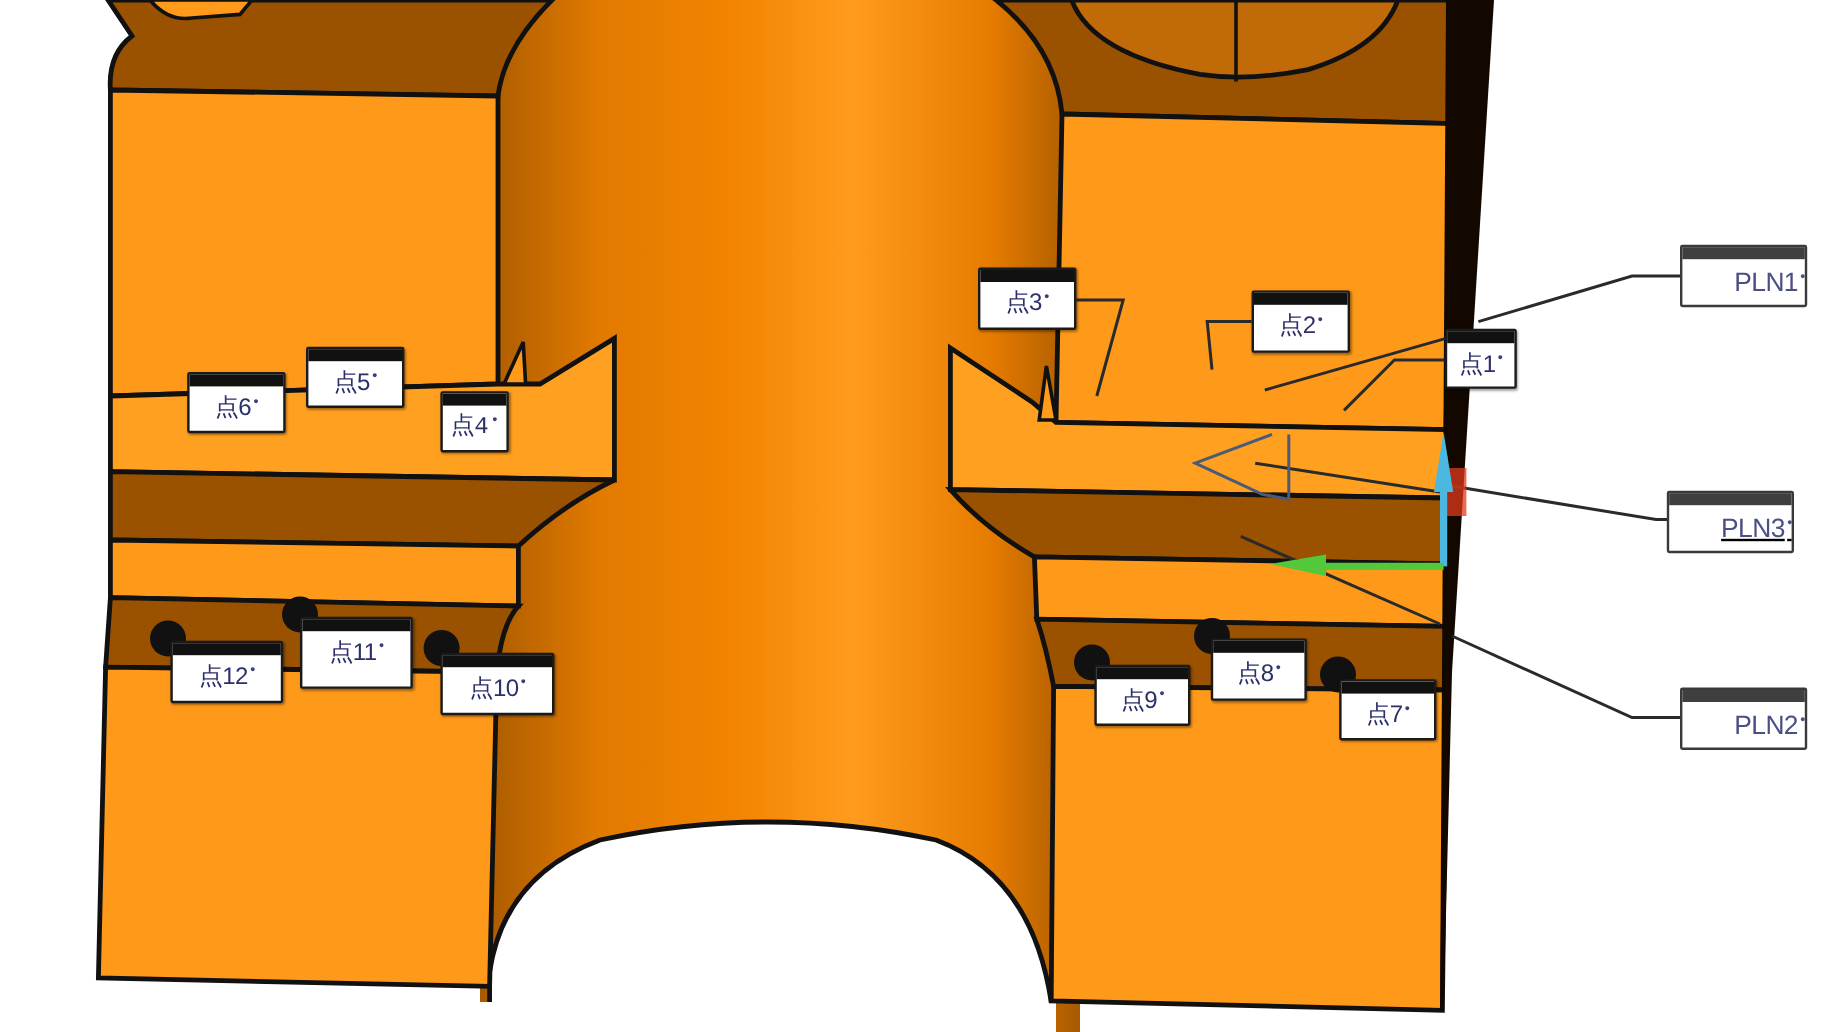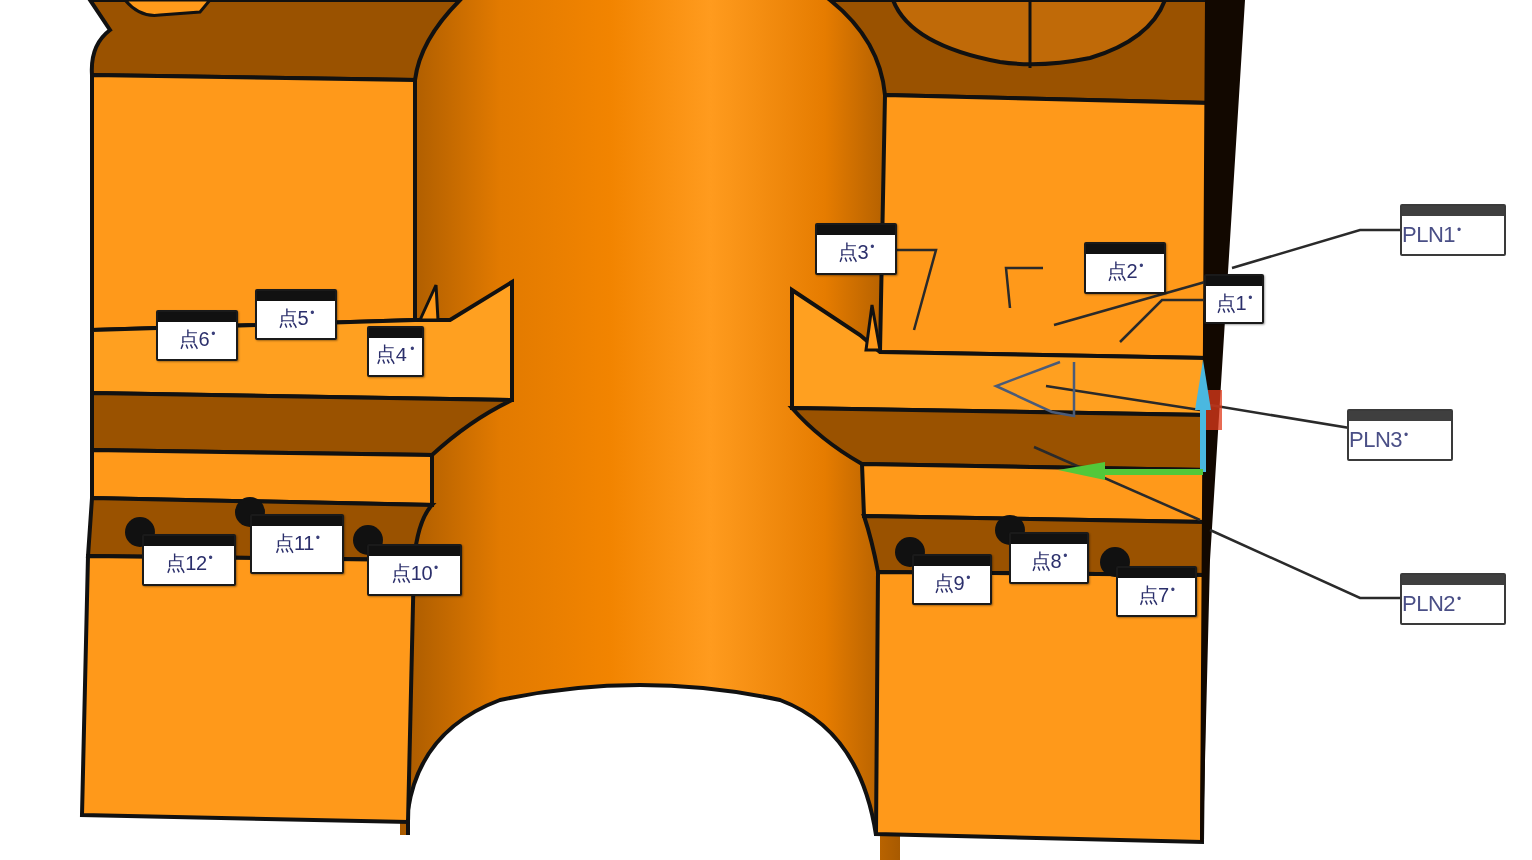--- a/index.html
+++ b/index.html
@@ -5,21 +5,21 @@
   html, body { margin:0; padding:0; background:#ffffff; }
   body { width:1532px; height:860px; overflow:hidden; position:relative; font-family:"Liberation Sans", sans-serif; }
   #viewport { position:absolute; left:0; top:0; width:1532px; height:860px; }
   svg#model { position:absolute; left:0; top:0; }
   .tag { position:absolute; box-sizing:border-box; border:2px solid #1a1a1a; background:#fff; border-radius:2px; box-shadow:1px 1px 2px rgba(0,0,0,0.35); }
   .tag .hdr { height:10px; background:#111; }
   .tag .txt { display:block; text-align:center; color:#2b2f6b; font-size:20px; line-height:24px; white-space:nowrap; letter-spacing:-0.5px; }
   .tag .txt .dot { font-size:12px; vertical-align:super; margin-left:2px; color:#3a3f7a; }
   .plane-tag { position:absolute; box-sizing:border-box; border:2px solid #3a3a3a; background:#fff; border-radius:2px; }
   .plane-tag .hdr { height:10px; background:#3f3f3f; }
-  .plane-tag .txt { display:block; text-align:left; color:#4a4f86; font-size:22px; line-height:28px; letter-spacing:-0.5px; white-space:nowrap; }
+  .plane-tag .txt { display:block; text-align:right; color:#4a4f86; font-size:22px; line-height:28px; letter-spacing:-0.5px; white-space:nowrap; }
   .plane-tag .txt .dot { font-size:12px; vertical-align:super; margin-left:2px; }
 </style>
 </head>
 <body>
 
 <div id="viewport">
 <svg id="model" width="1532" height="860" viewBox="0 0 1532 860">
   <defs>
     <linearGradient id="cyl" x1="0" x2="1" y1="0" y2="0">
       <stop offset="0" stop-color="#a85a00"></stop>
@@ -105,21 +105,21 @@
     <path d="M 1195 410 L 1203 360 L 1211 410 Z" fill="#4ab8e0"></path>
     <line x1="1203" y1="472" x2="1090" y2="472" stroke="#52c83a" stroke-width="6"></line>
     <path d="M 1105 462 L 1058 470 L 1105 480 Z" fill="#52c83a"></path>
   </g>
 </svg>
 
 <div class="tag" style="left:1204px;top:274px;width:60px;height:50px;">
   <div class="hdr"></div>
       <span class="txt"><span>点1</span><span class="dot">•</span></span>
 </div>
-<div class="tag" style="left:1084px;top:242px;width:82px;height:52px;">
+<div class="tag" style="left:1043px;top:242px;width:82px;height:52px;">
   <div class="hdr"></div>
       <span class="txt"><span>点2</span><span class="dot">•</span></span>
 </div>
 <div class="tag" style="left:815px;top:223px;width:82px;height:52px;">
   <div class="hdr"></div>
       <span class="txt"><span>点3</span><span class="dot">•</span></span>
 </div>
 <div class="tag" style="left:367px;top:326px;width:57px;height:51px;font-family:Liberation Mono, monospace;">
   <div class="hdr"></div>
       <span class="txt"><span>点4</span><span class="dot">•</span></span>
@@ -158,17 +158,17 @@
 </div>
 
 <div class="plane-tag" style="left:1400px;top:204px;width:106px;height:52px;">
   <div class="hdr"></div>
       <span class="txt"><span>PLN1</span><span class="dot">•</span></span>
 </div>
 <div class="plane-tag" style="left:1400px;top:573px;width:106px;height:52px;">
   <div class="hdr"></div>
       <span class="txt"><span>PLN2</span><span class="dot">•</span></span>
 </div>
-<div class="plane-tag" style="left:1347px;top:409px;width:106px;height:52px;">
+<div class="plane-tag" style="left:1389px;top:409px;width:106px;height:52px;text-decoration:underline;">
   <div class="hdr"></div>
       <span class="txt"><span>PLN3</span><span class="dot">•</span></span>
 </div>
 </div>
 
 </body></html>

